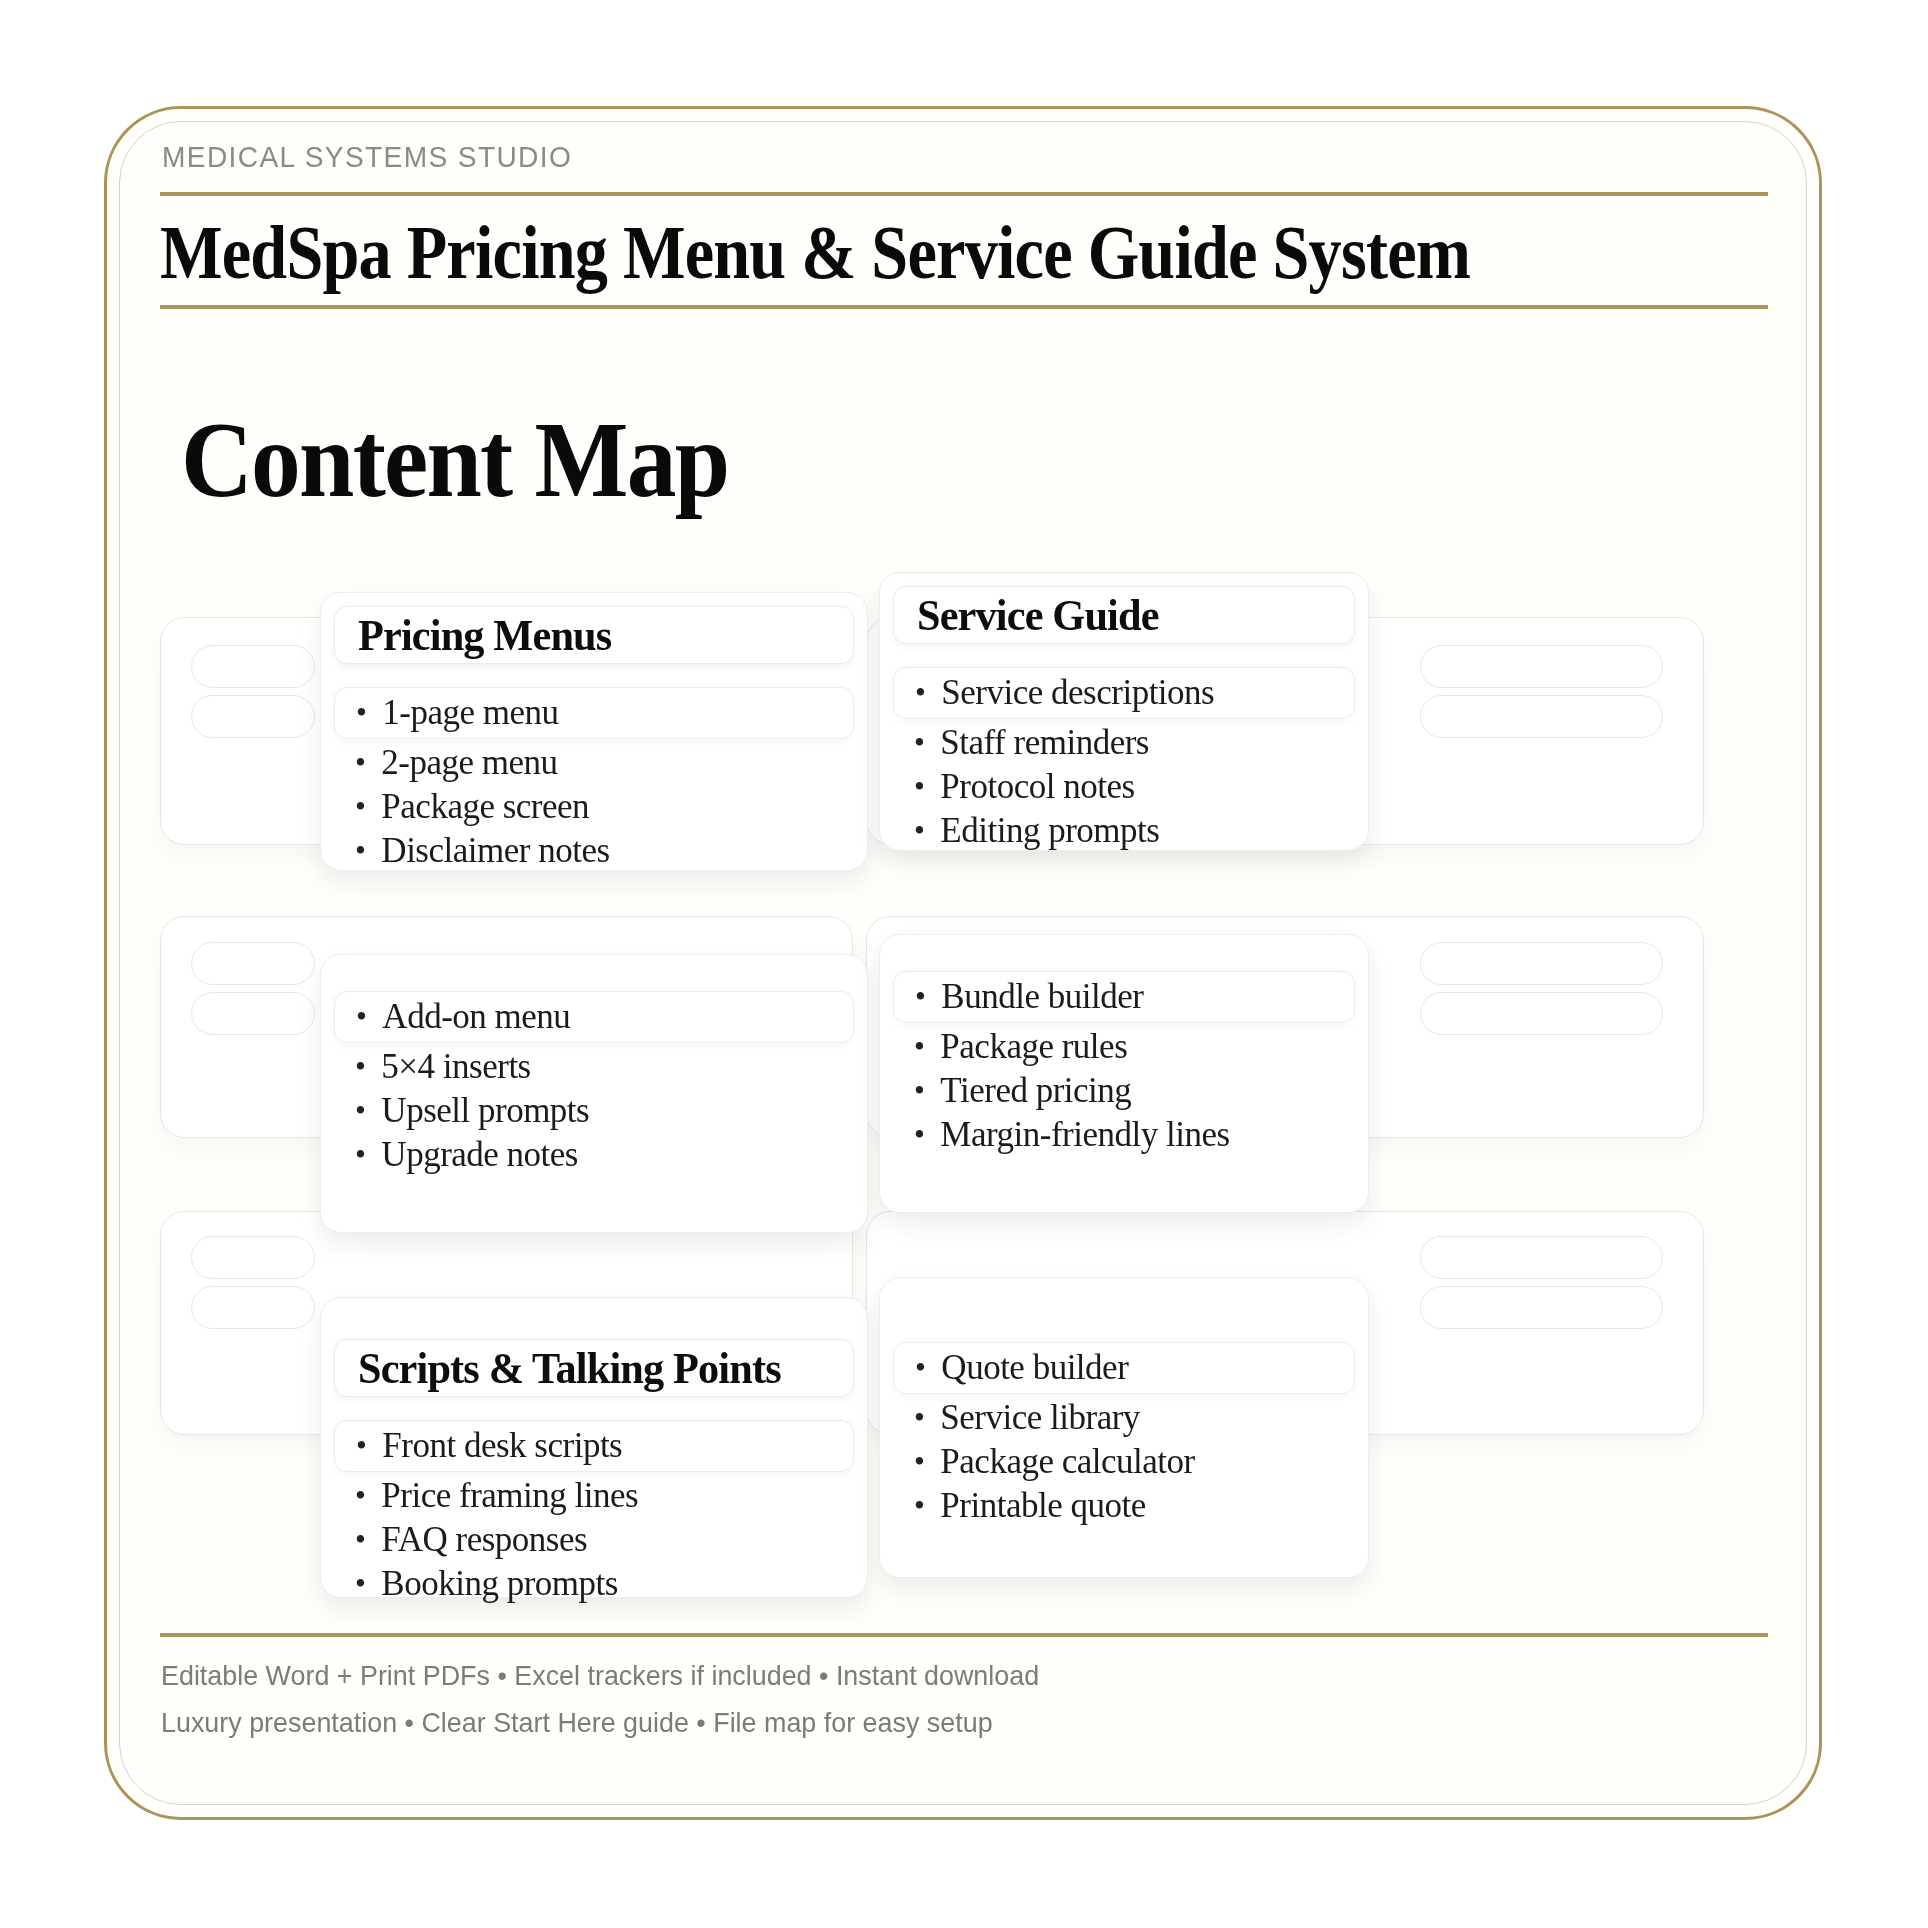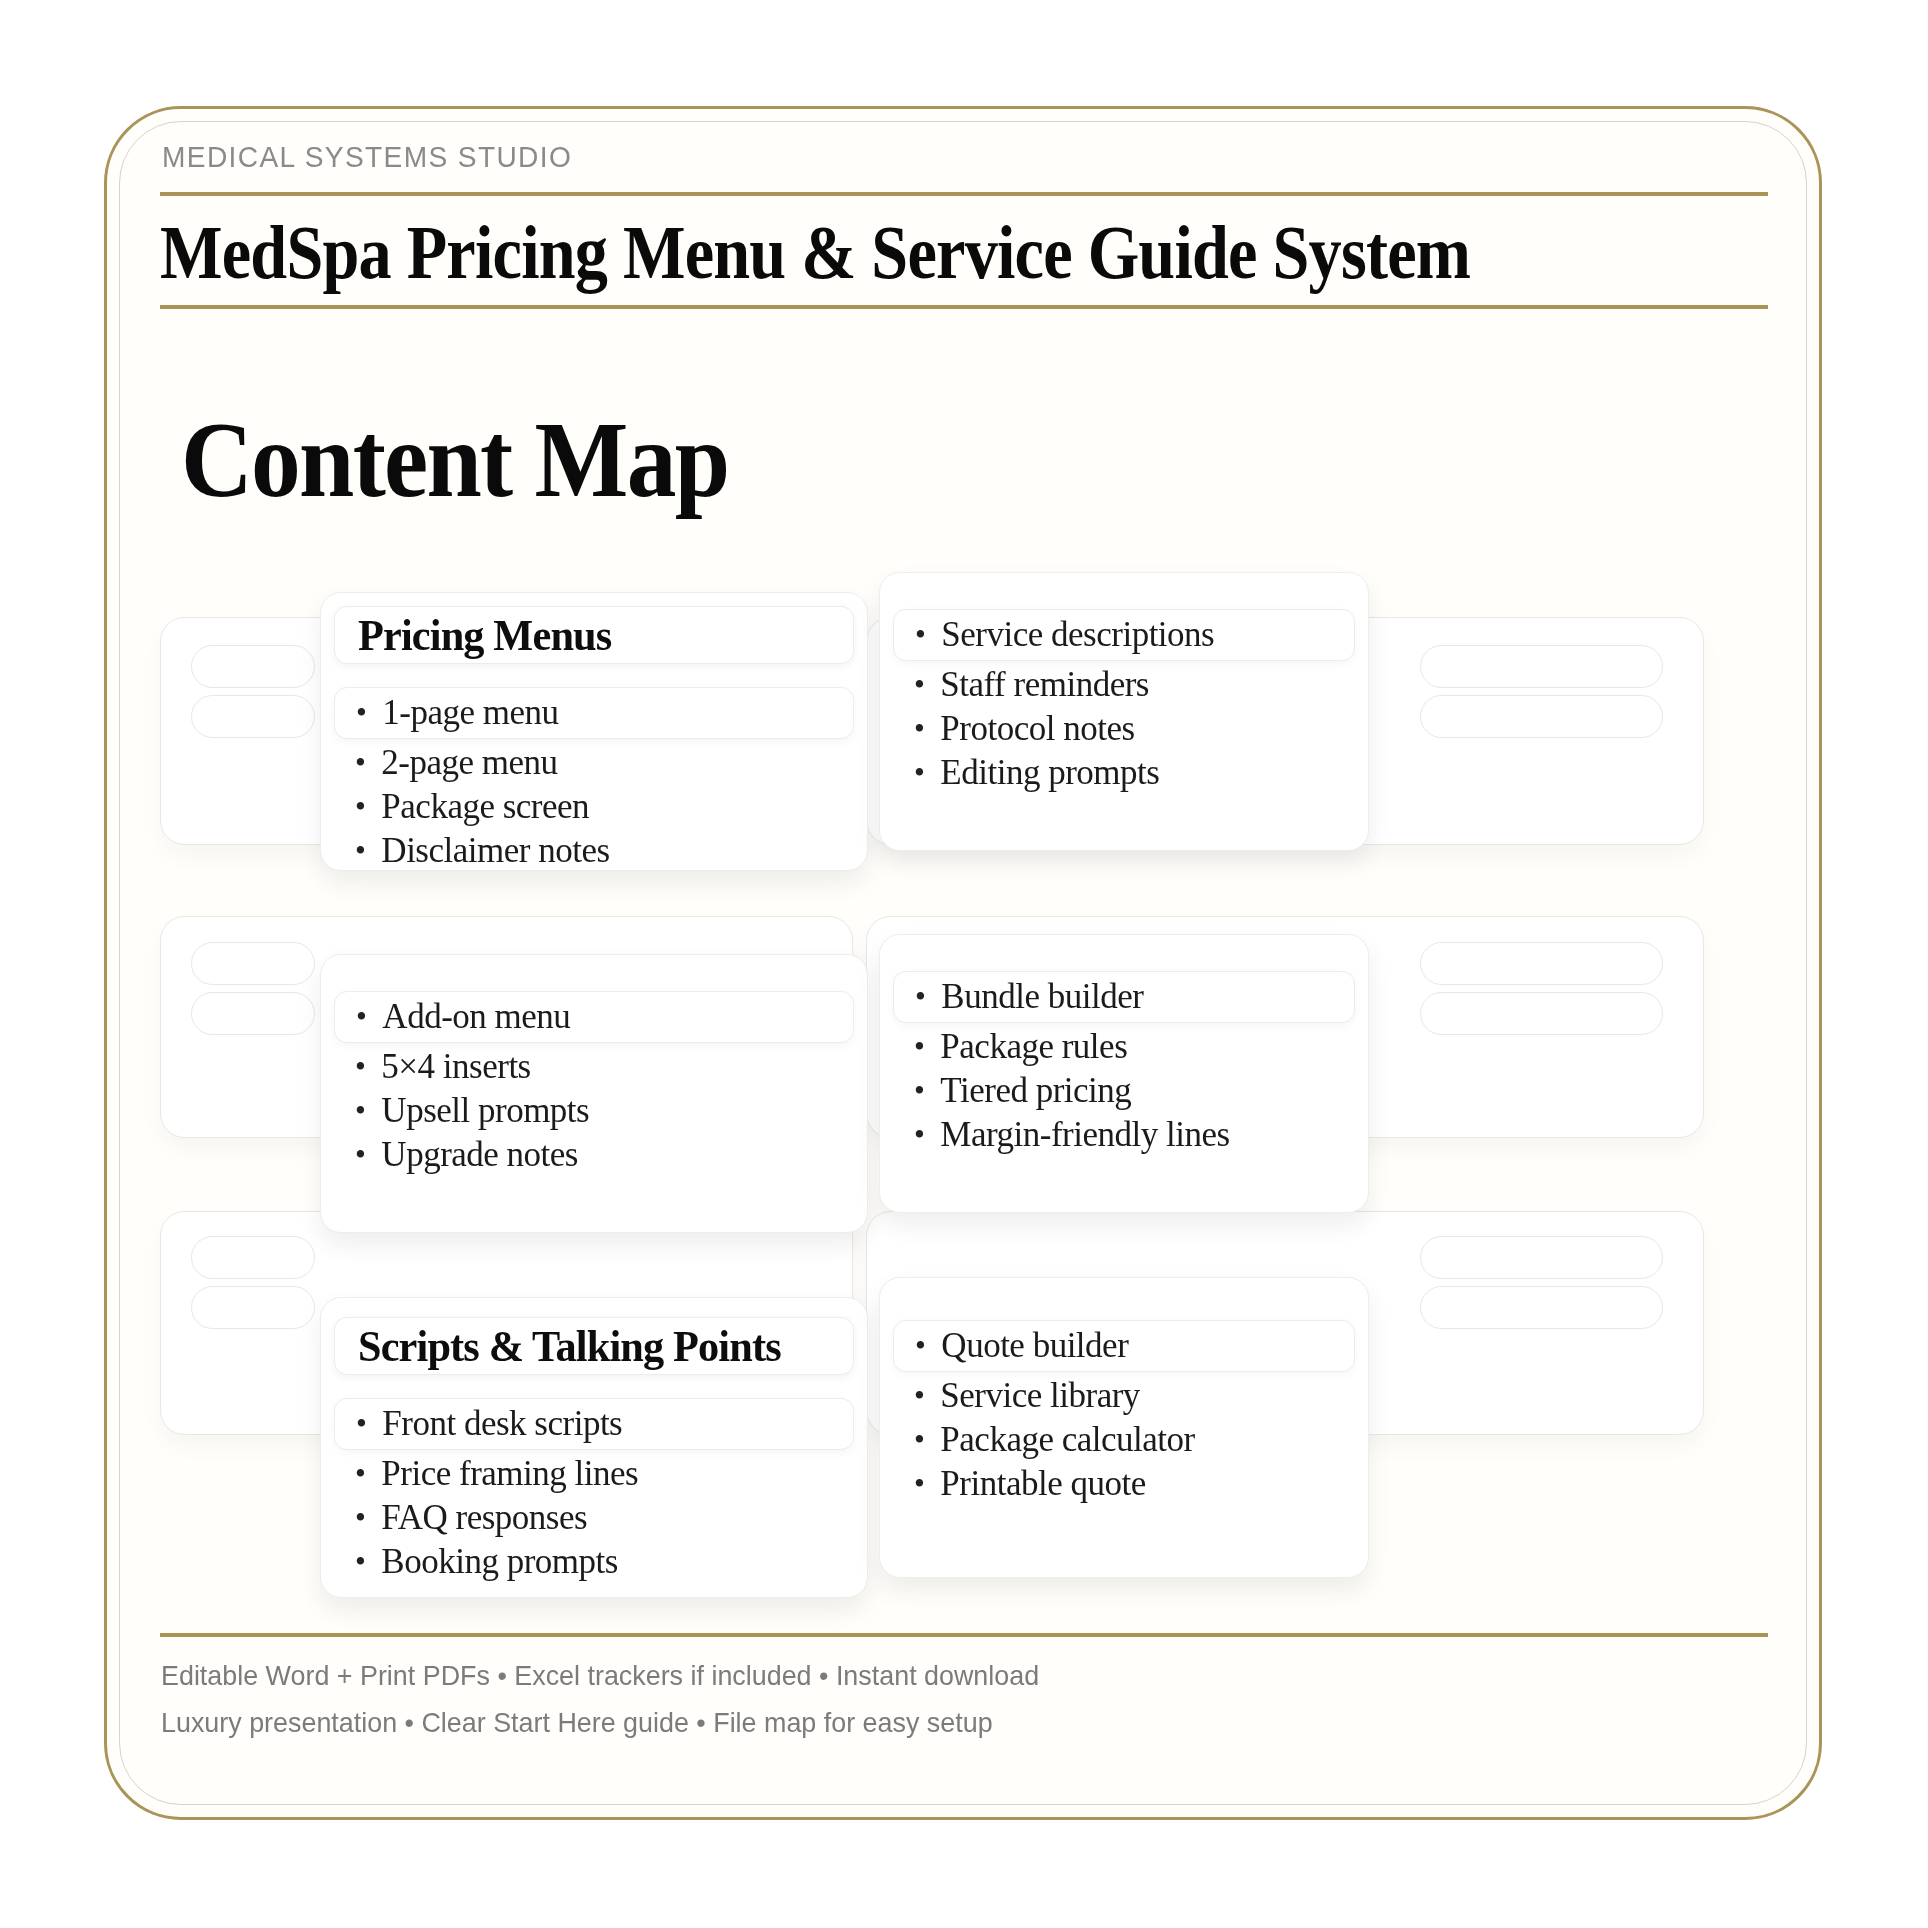--- a/index.html
+++ b/index.html
@@ -63,21 +63,21 @@
   
   .card{
     position:absolute;background:#ffffff;border:0.9px solid #ededeb;
     border-radius:21px;box-shadow:0 11.3px 24.5px rgba(0,0,0,.07);
     box-sizing:border-box;padding:13px;display:flex;flex-direction:column;
   }
   .card.cl{left:320px;width:548px;margin-top:20px;}
   .card.cr{left:879px;width:490px;}
   .card.rw1{top:572px;height:279px;}
   .card.rw2{top:934px;height:279px;}
-  .card.rw3{top:1277px;height:301px;padding-top:19px;}
+  .card.rw3{top:1277px;height:301px;padding-top:41px;}
   .card-title{
     flex:none;height:58px;border:0.9px solid #ececea;border-radius:13px;
     background:#fff;box-shadow:0 2.8px 8.5px rgba(0,0,0,.05);
     display:flex;align-items:center;padding:0 22.6px;box-sizing:border-box;
   }
   .card-title span{
     font-size:45px;font-weight:bold;color:#0d0d0d;white-space:nowrap;
     transform:scaleX(.94);transform-origin:0 50%;letter-spacing:-0.9px;
   }
   .items{margin-top:22.6px;display:flex;flex-direction:column;}
@@ -150,20 +150,23 @@
         <span class="b">•</span>
         <span>Package screen</span>
       </div>
     <div class="item">
         <span class="b">•</span>
         <span>Disclaimer notes</span>
       </div>
   </div>
 </div>
 <div class="card cr rw1">
+  <div class="card-title">
+      <span>Service Guide</span>
+    </div>
   <div class="items">
     <div class="item first">
         <span class="b">•</span>
         <span>Service descriptions</span>
       </div>
     <div class="item">
         <span class="b">•</span>
         <span>Staff reminders</span>
       </div>
     <div class="item">

